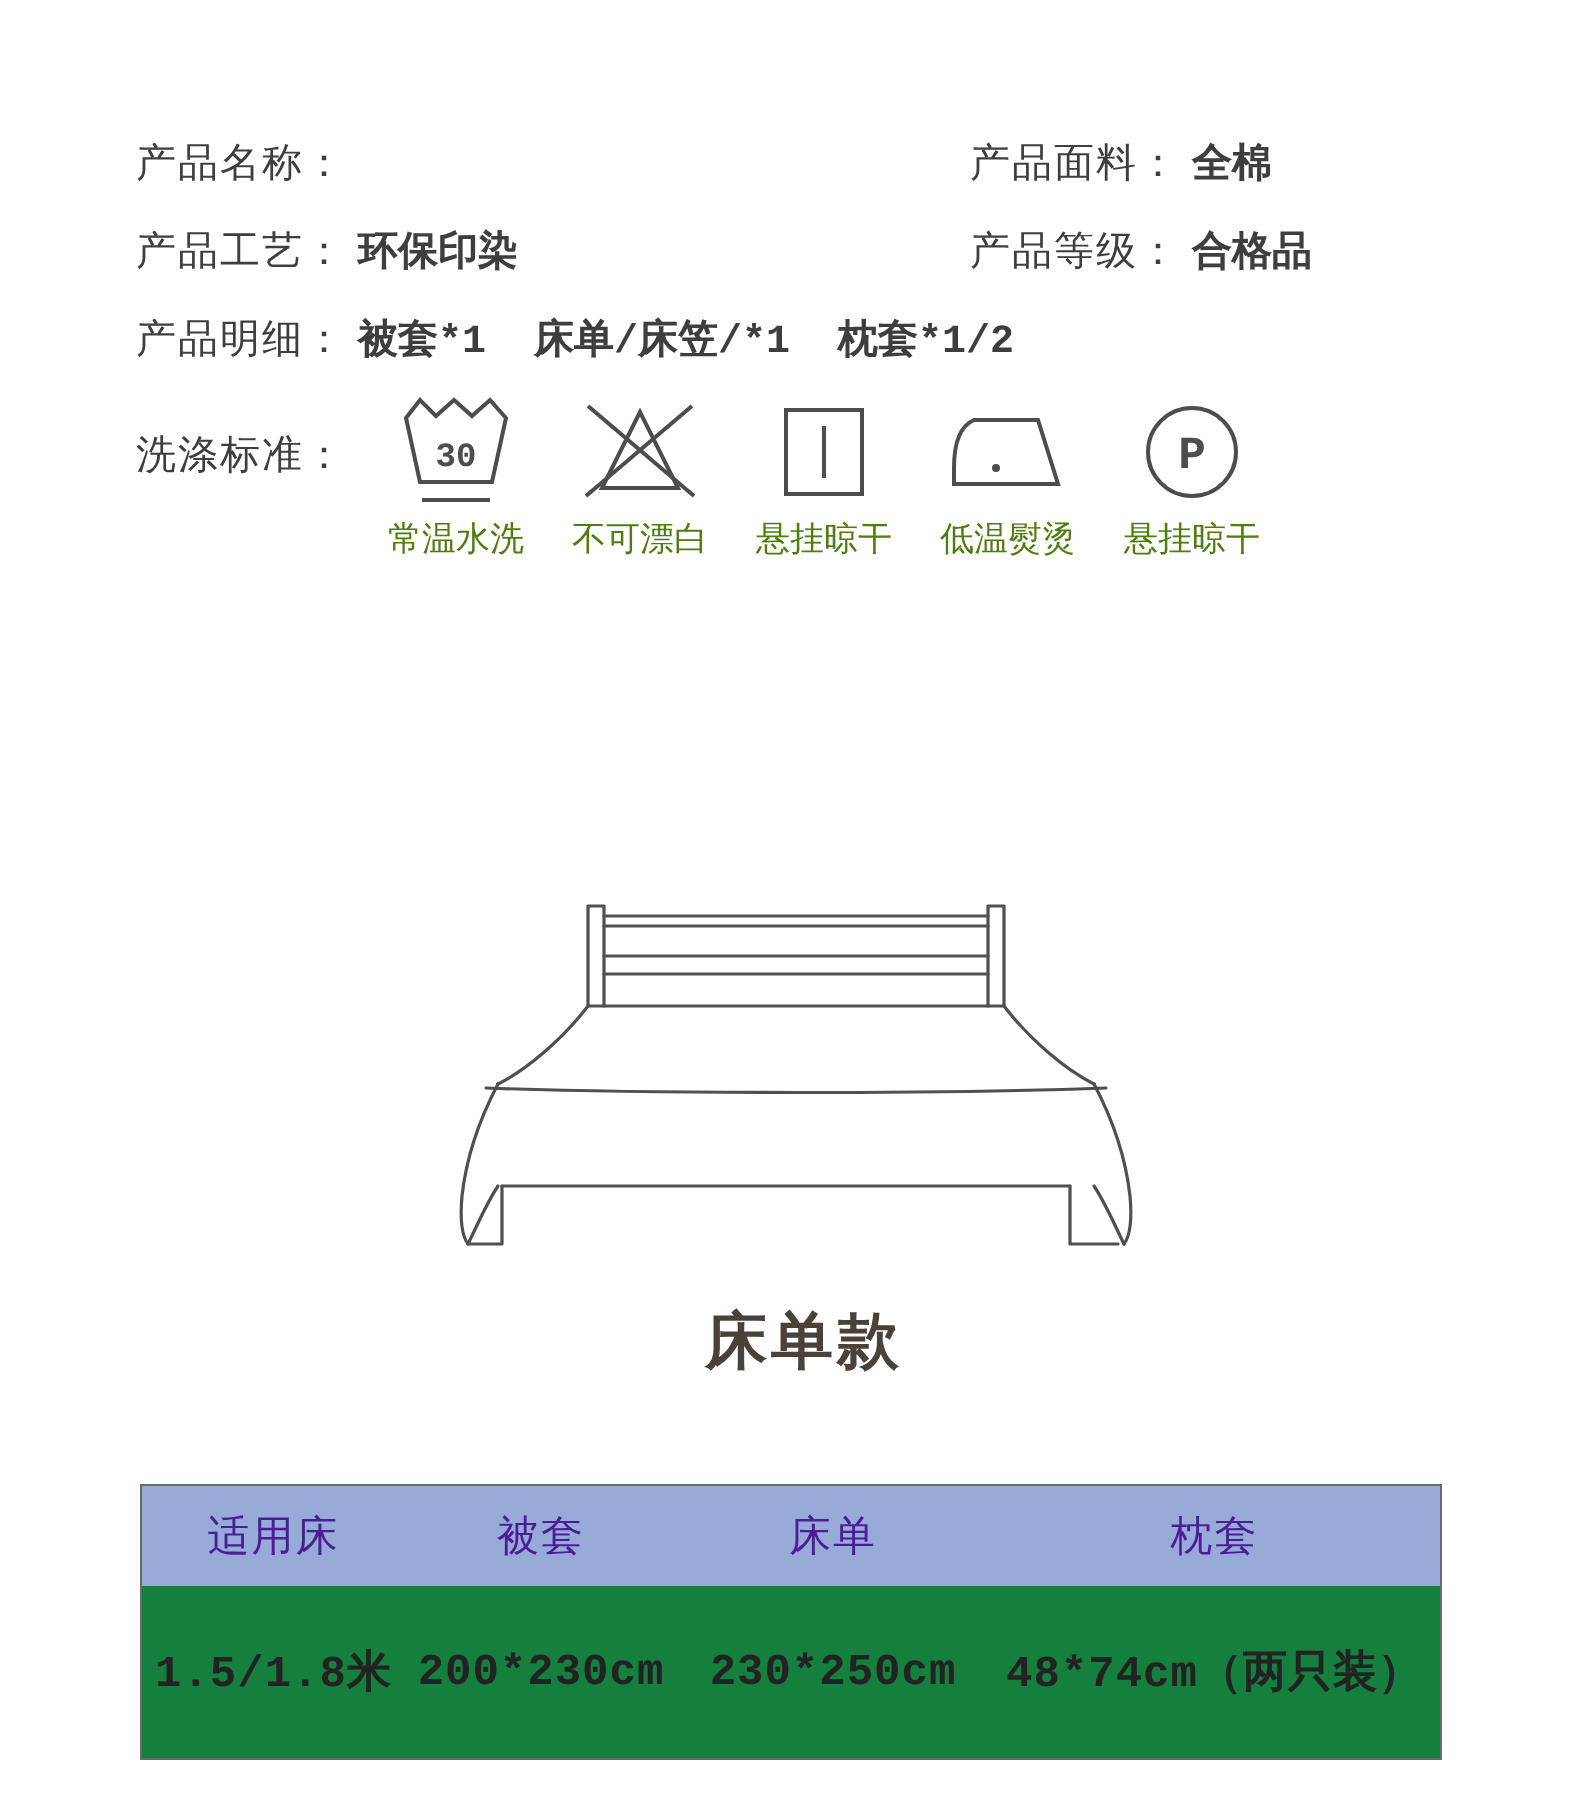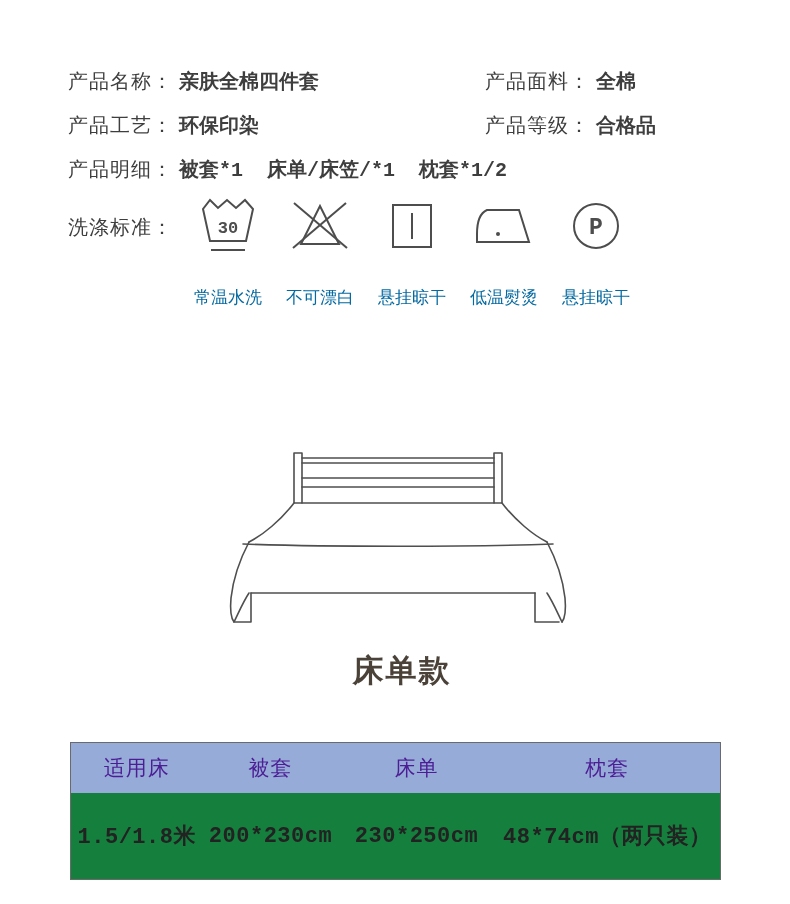--- a/index.html
+++ b/index.html
@@ -14,23 +14,23 @@
   .info-row .val{font-weight:600;margin-left:6px;white-space:pre;}
   .r1l{left:0;top:0;}
   .r1r{left:417px;top:0;}
   .r2l{left:0;top:44px;}
   .r2r{left:417px;top:44px;justify-content:flex-end;}
   .r3l{left:0;top:88px;}
   
   .care{position:absolute;left:68px;top:196px;width:660px;height:90px;}
   .care-label{position:absolute;left:0;top:18px;font-size:20px;font-weight:500;letter-spacing:1px;}
   .care-items{position:absolute;left:120px;top:0;display:flex;gap:12px;}
-  .care-item{width:80px;display:flex;flex-direction:column;align-items:center;gap:28px;}
+  .care-item{width:80px;display:flex;flex-direction:column;align-items:center;}
   .care-icon-box{height:60px;display:flex;align-items:center;justify-content:center;}
-  .care-name{font-size:17px;color:#0369a1;margin-top:2px;white-space:nowrap;}
+  .care-name{font-size:17px;color:#4d7c0f;margin-top:2px;white-space:nowrap;}
   .care svg{display:block;}
   .icon-stroke{fill:none;stroke:#4d4d4d;stroke-width:2;stroke-linejoin:miter;stroke-linecap:butt;}
   .icon-text{fill:#4d4d4d;font-weight:600;}
   
   .banner{
     position:absolute;left:68px;top:318px;width:650px;height:50px;
     background:#97abd8;border-bottom:5px solid #8095c8;
     display:flex;align-items:center;justify-content:center;
   }
   .banner-title{font-size:27px;color:#363c52;font-weight:500;letter-spacing:2px;}
@@ -56,21 +56,20 @@
   }
 </style>
 </head>
 <body>
 
 <div class="page">
 
   <div class="info">
     <div class="info-row r1l">
       <span class="lbl">产品名称：</span>
-      <span class="val">亲肤全棉四件套</span>
     </div>
     <div class="info-row r1r">
       <span class="lbl">产品面料：</span>
       <span class="val">全棉</span>
     </div>
     <div class="info-row r2l">
       <span class="lbl">产品工艺：</span>
       <span class="val">环保印染</span>
     </div>
     <div class="info-row r2r">

